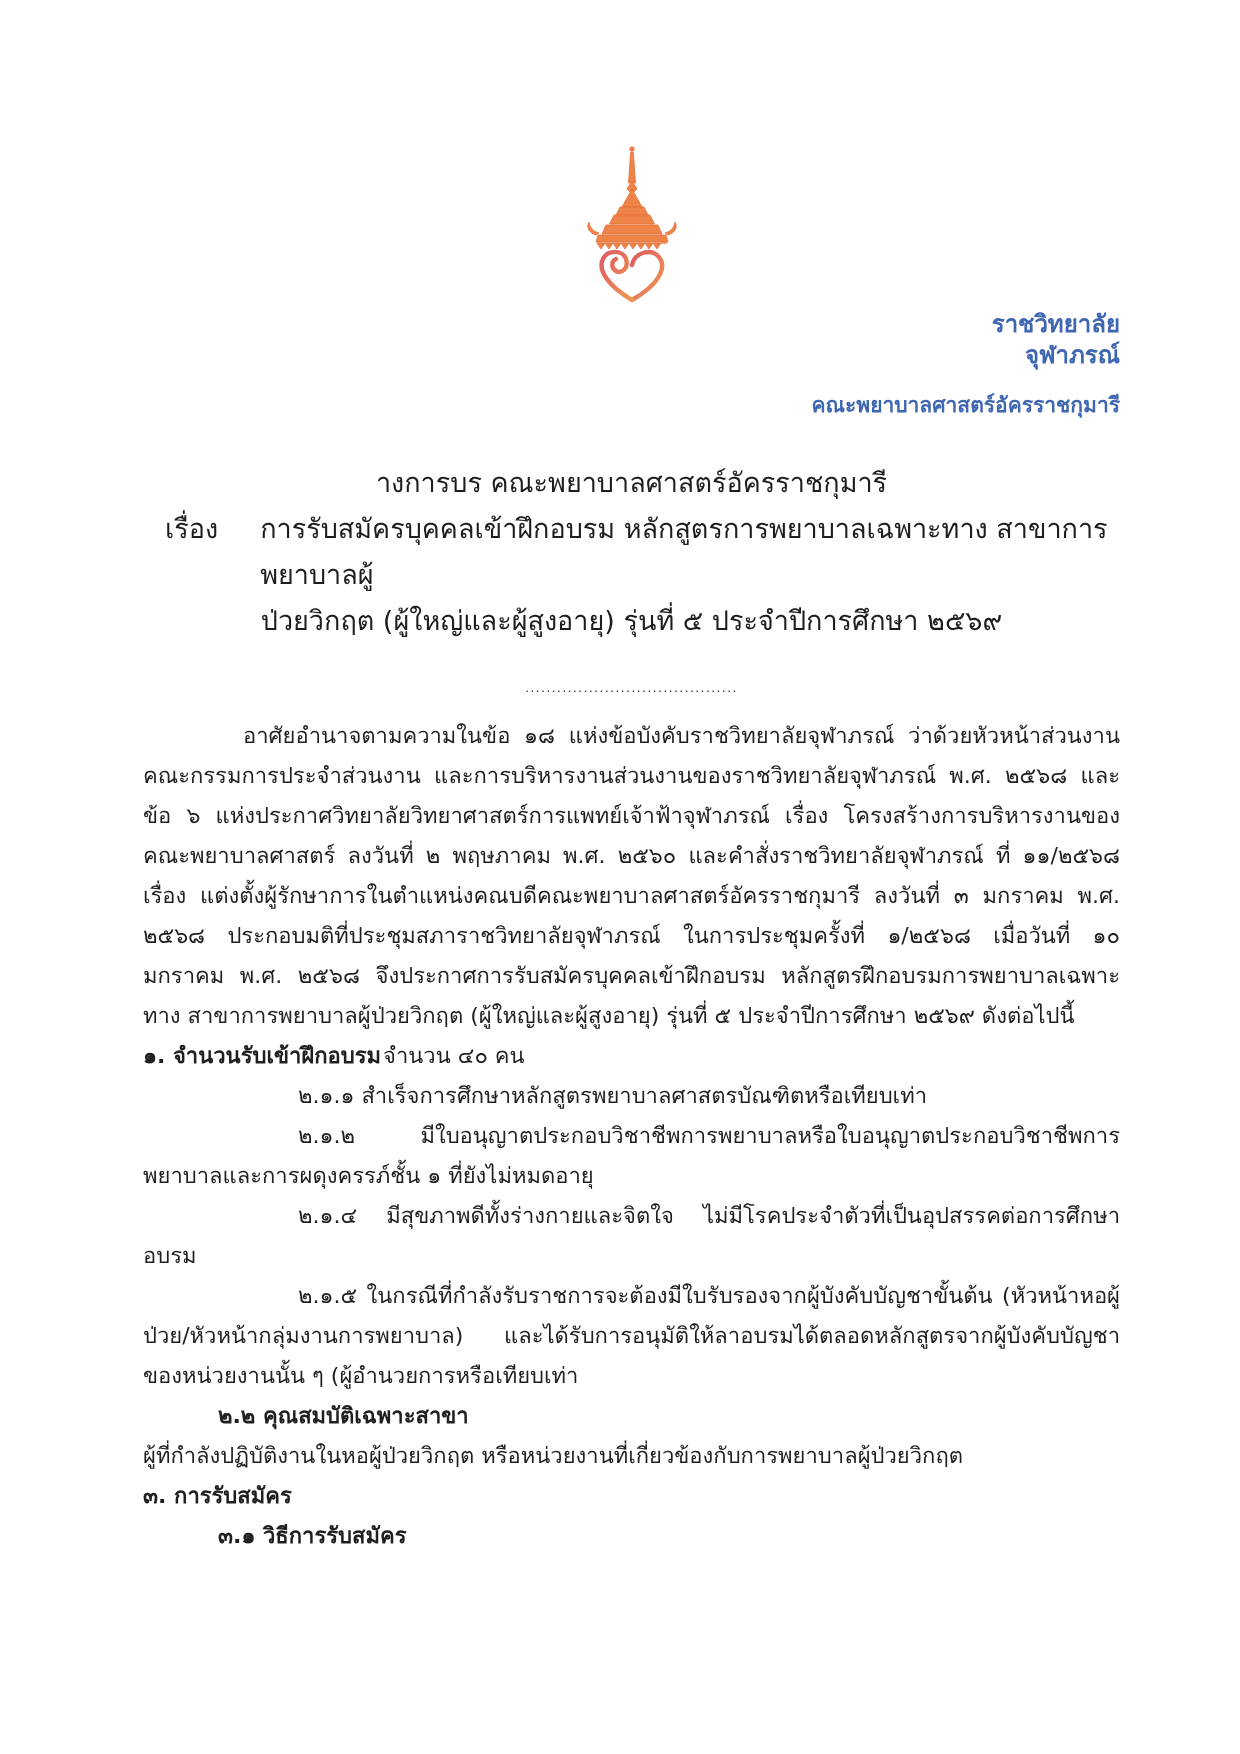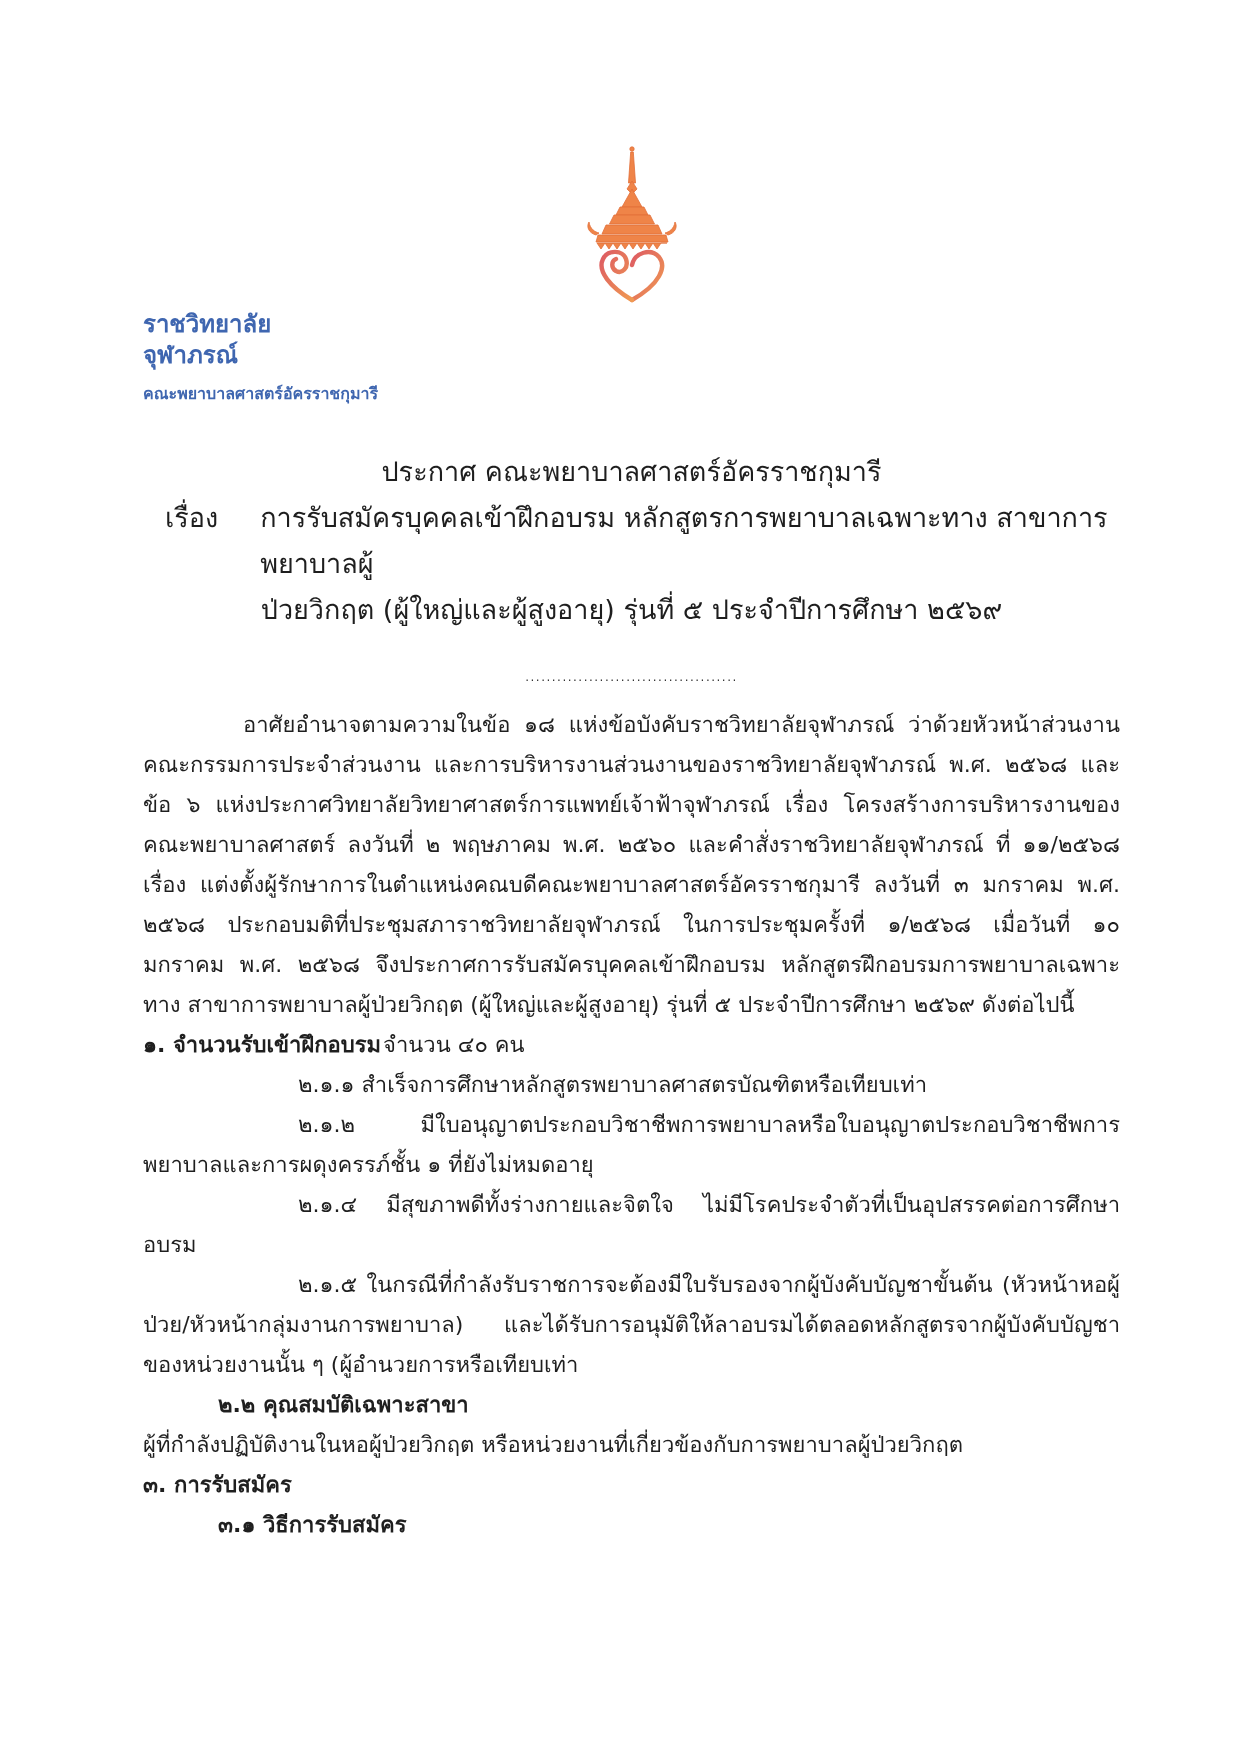--- a/index.html
+++ b/index.html
@@ -8,24 +8,24 @@
     width: 1240px;
     height: 1754px;
     background: #ffffff;
     overflow: hidden;
     font-family: "DejaVu Sans", "Liberation Sans", sans-serif;
     color: #212121;
   }
   .page { padding: 145px 120px 40px 143px; }
 
   
-  .logo { text-align: left; line-height: 1; }
+  .logo { text-align: right; line-height: 1; }
   .logo svg { display: block; margin: 0 auto 6px auto; }
   .logo-t1 { font-size: 24px; font-weight: 700; color: #3f66b0; line-height: 31px; }
-  .logo-t2 { font-size: 16px; font-weight: 700; color: #3f66b0; line-height: 30px; margin-top: 8px; }
+  .logo-t2 { font-size: 21px; font-weight: 700; color: #3f66b0; line-height: 30px; margin-top: 19px; }
 
   
   .title { margin-top: 40px; font-size: 27px; line-height: 46px; color: #1e1e1e; }
   .t-center { text-align: center; }
   .t2row { display: flex; padding-left: 22px; }
   .subj-label { flex: 0 0 auto; margin-right: 42px; text-align: center; }
   .subj-text { flex: 1 1 auto; }
   .dots { text-align: center; font-size: 12px; line-height: 12px; letter-spacing: 1.5px; color: #333; margin-top: 38px; }
 
   
@@ -68,21 +68,21 @@
         <path d="M63,120 C66,107 82,103 90,112 C98,122 91,139 63,155"></path>
         <path d="M63,155 C41,142 28,126 34,114 C39,104 54,105 57,114 C60,123 53,129 47,126 C42,123 42,116 47,114"></path>
       </g>
     </svg>
     <div class="logo-t1">ราชวิทยาลัย</div>
     <div class="logo-t1">จุฬาภรณ์</div>
     <div class="logo-t2">คณะพยาบาลศาสตร์อัครราชกุมารี</div>
   </div>
 
   <div class="title">
-    <div class="t-center">ประกาศ คณะพยาบาลศาสตร์อัครราชกุมารี</div>
+    <div class="t-center">างการบร คณะพยาบาลศาสตร์อัครราชกุมารี</div>
     <div class="t2row">
       <span class="subj-label">เรื่อง</span>
       <span class="subj-text">การรับสมัครบุคคลเข้าฝึกอบรม หลักสูตรการพยาบาลเฉพาะทาง สาขาการพยาบาลผู้</span>
     </div>
     <div class="t-center">ป่วยวิกฤต (ผู้ใหญ่และผู้สูงอายุ) รุ่นที่ ๕ ประจำปีการศึกษา ๒๕๖๙</div>
     <div class="dots">........................................</div>
   </div>
 
   <div class="doc-body">
     <p class="indent">อาศัยอำนาจตามความในข้อ ๑๘ แห่งข้อบังคับราชวิทยาลัยจุฬาภรณ์ ว่าด้วยหัวหน้าส่วนงาน คณะกรรมการประจำส่วนงาน และการบริหารงานส่วนงานของราชวิทยาลัยจุฬาภรณ์ พ.ศ. ๒๕๖๘ และข้อ ๖ แห่งประกาศวิทยาลัยวิทยาศาสตร์การแพทย์เจ้าฟ้าจุฬาภรณ์ เรื่อง โครงสร้างการบริหารงานของคณะพยาบาลศาสตร์ ลงวันที่ ๒ พฤษภาคม พ.ศ. ๒๕๖๐ และคำสั่งราชวิทยาลัยจุฬาภรณ์ ที่ ๑๑/๒๕๖๘ เรื่อง แต่งตั้งผู้รักษาการในตำแหน่งคณบดีคณะพยาบาลศาสตร์อัครราชกุมารี ลงวันที่ ๓ มกราคม พ.ศ. ๒๕๖๘ ประกอบมติที่ประชุมสภาราชวิทยาลัยจุฬาภรณ์ ในการประชุมครั้งที่ ๑/๒๕๖๘ เมื่อวันที่ ๑๐ มกราคม พ.ศ. ๒๕๖๘  จึงประกาศการรับสมัครบุคคลเข้าฝึกอบรม หลักสูตรฝึกอบรมการพยาบาลเฉพาะทาง สาขาการพยาบาลผู้ป่วยวิกฤต (ผู้ใหญ่และผู้สูงอายุ) รุ่นที่ ๕ ประจำปีการศึกษา ๒๕๖๙ ดังต่อไปนี้</p>

